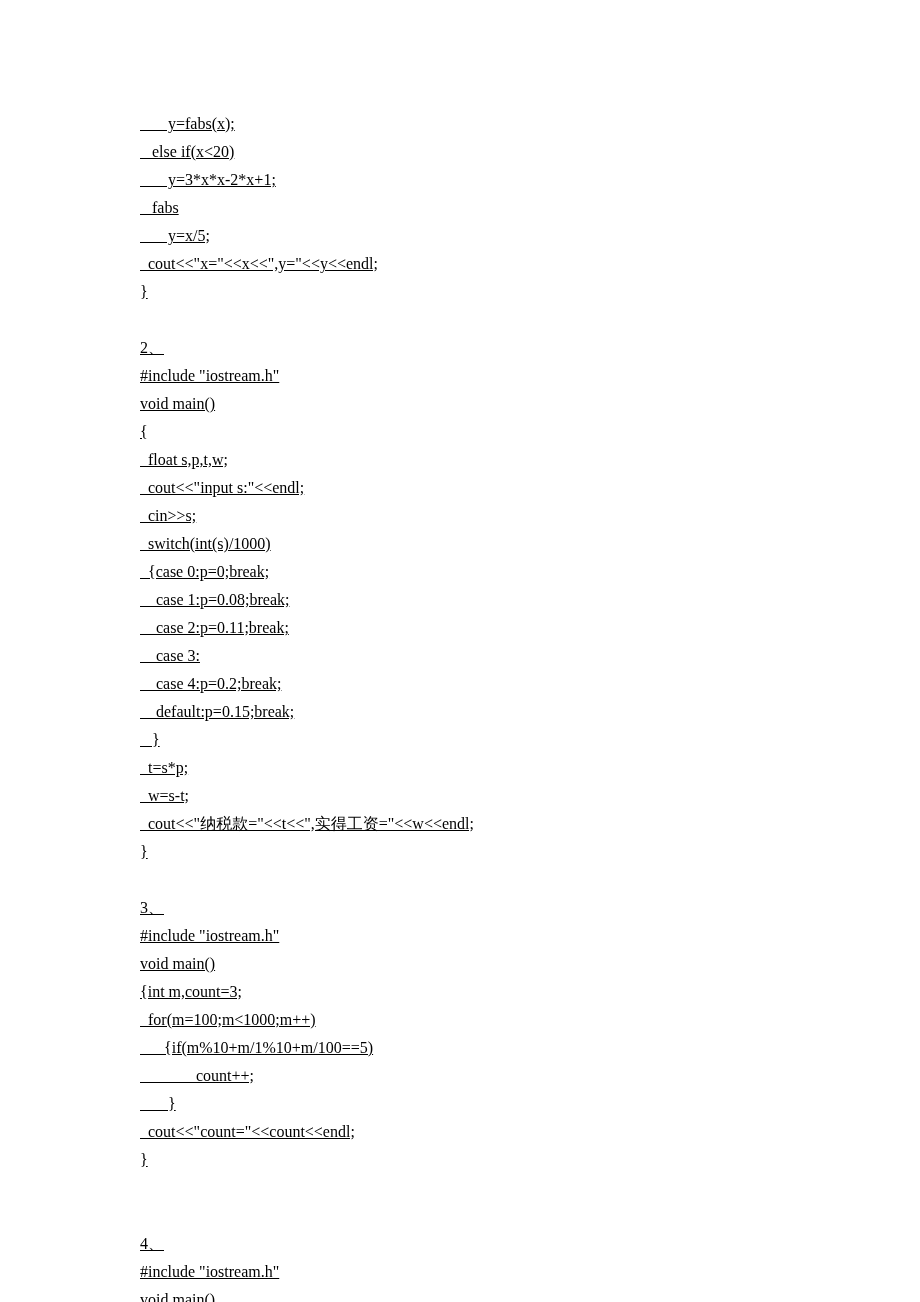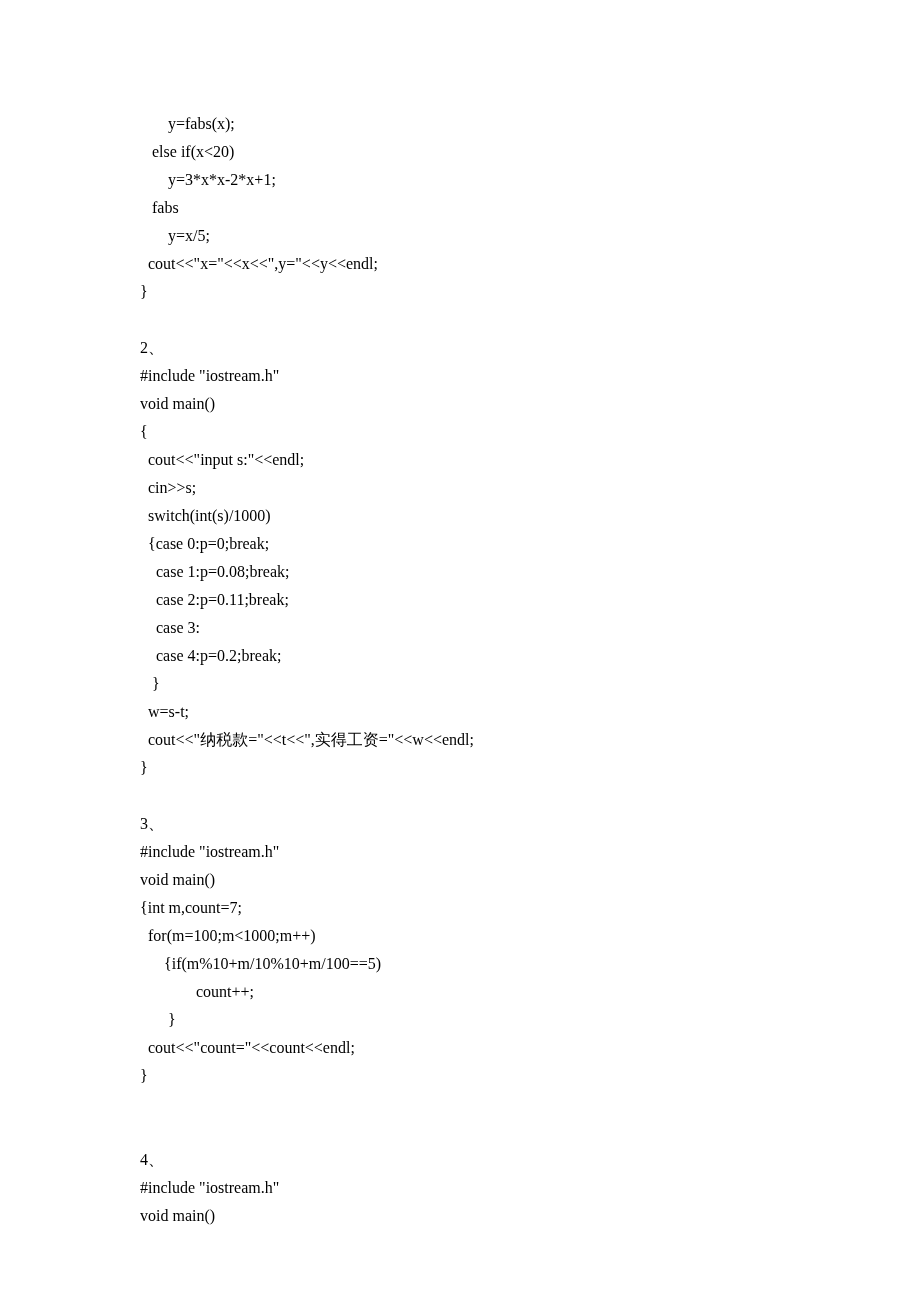--- a/index.html
+++ b/index.html
@@ -12,20 +12,21 @@
       font-family: "Times New Roman", "SimSun", serif;
       font-size: 16px;
       line-height: 1.75;
       color: #000000;
       padding: 110px 140px 100px 140px;
       width: 920px;
     }
     .code-line {
       white-space: pre;
       font-family: "Times New Roman", "SimSun", serif;
+      text-decoration: underline;
     }
     .section-gap {
       height: 28px;
     }
     .small-gap {
       height: 28px;
     }
   </style>
 </head>
 <body>
@@ -42,43 +43,46 @@
     <div class="code-line">}</div>
   </div>
 
   <div class="section-gap"></div>
 
   <div>
     <div class="code-line">2、</div>
     <div class="code-line">#include "iostream.h"</div>
     <div class="code-line">void main()</div>
     <div class="code-line">{</div>
+    <div class="code-line">  float s,p,t,w;</div>
     <div class="code-line">  cout&lt;&lt;"input s:"&lt;&lt;endl;</div>
     <div class="code-line">  cin&gt;&gt;s;</div>
     <div class="code-line">  switch(int(s)/1000)</div>
     <div class="code-line">  {case 0:p=0;break;</div>
     <div class="code-line">    case 1:p=0.08;break;</div>
     <div class="code-line">    case 2:p=0.11;break;</div>
     <div class="code-line">    case 3:</div>
     <div class="code-line">    case 4:p=0.2;break;</div>
+    <div class="code-line">    default:p=0.15;break;</div>
     <div class="code-line">   }</div>
+    <div class="code-line">  t=s*p;</div>
     <div class="code-line">  w=s-t;</div>
     <div class="code-line">  cout&lt;&lt;"纳税款="&lt;&lt;t&lt;&lt;",实得工资="&lt;&lt;w&lt;&lt;endl;</div>
     <div class="code-line">}</div>
   </div>
 
   <div class="section-gap"></div>
 
   <div>
     <div class="code-line">3、</div>
     <div class="code-line">#include "iostream.h"</div>
     <div class="code-line">void main()</div>
-    <div class="code-line">{int m,count=7;</div>
+    <div class="code-line">{int m,count=3;</div>
     <div class="code-line">  for(m=100;m&lt;1000;m++)</div>
-    <div class="code-line">      {if(m%10+m/10%10+m/100==5)</div>
+    <div class="code-line">      {if(m%10+m/1%10+m/100==5)</div>
     <div class="code-line">              count++;</div>
     <div class="code-line">       }</div>
     <div class="code-line">  cout&lt;&lt;"count="&lt;&lt;count&lt;&lt;endl;</div>
     <div class="code-line">}</div>
   </div>
 
   <div class="section-gap"></div>
   <div class="small-gap"></div>
 
   <div>

